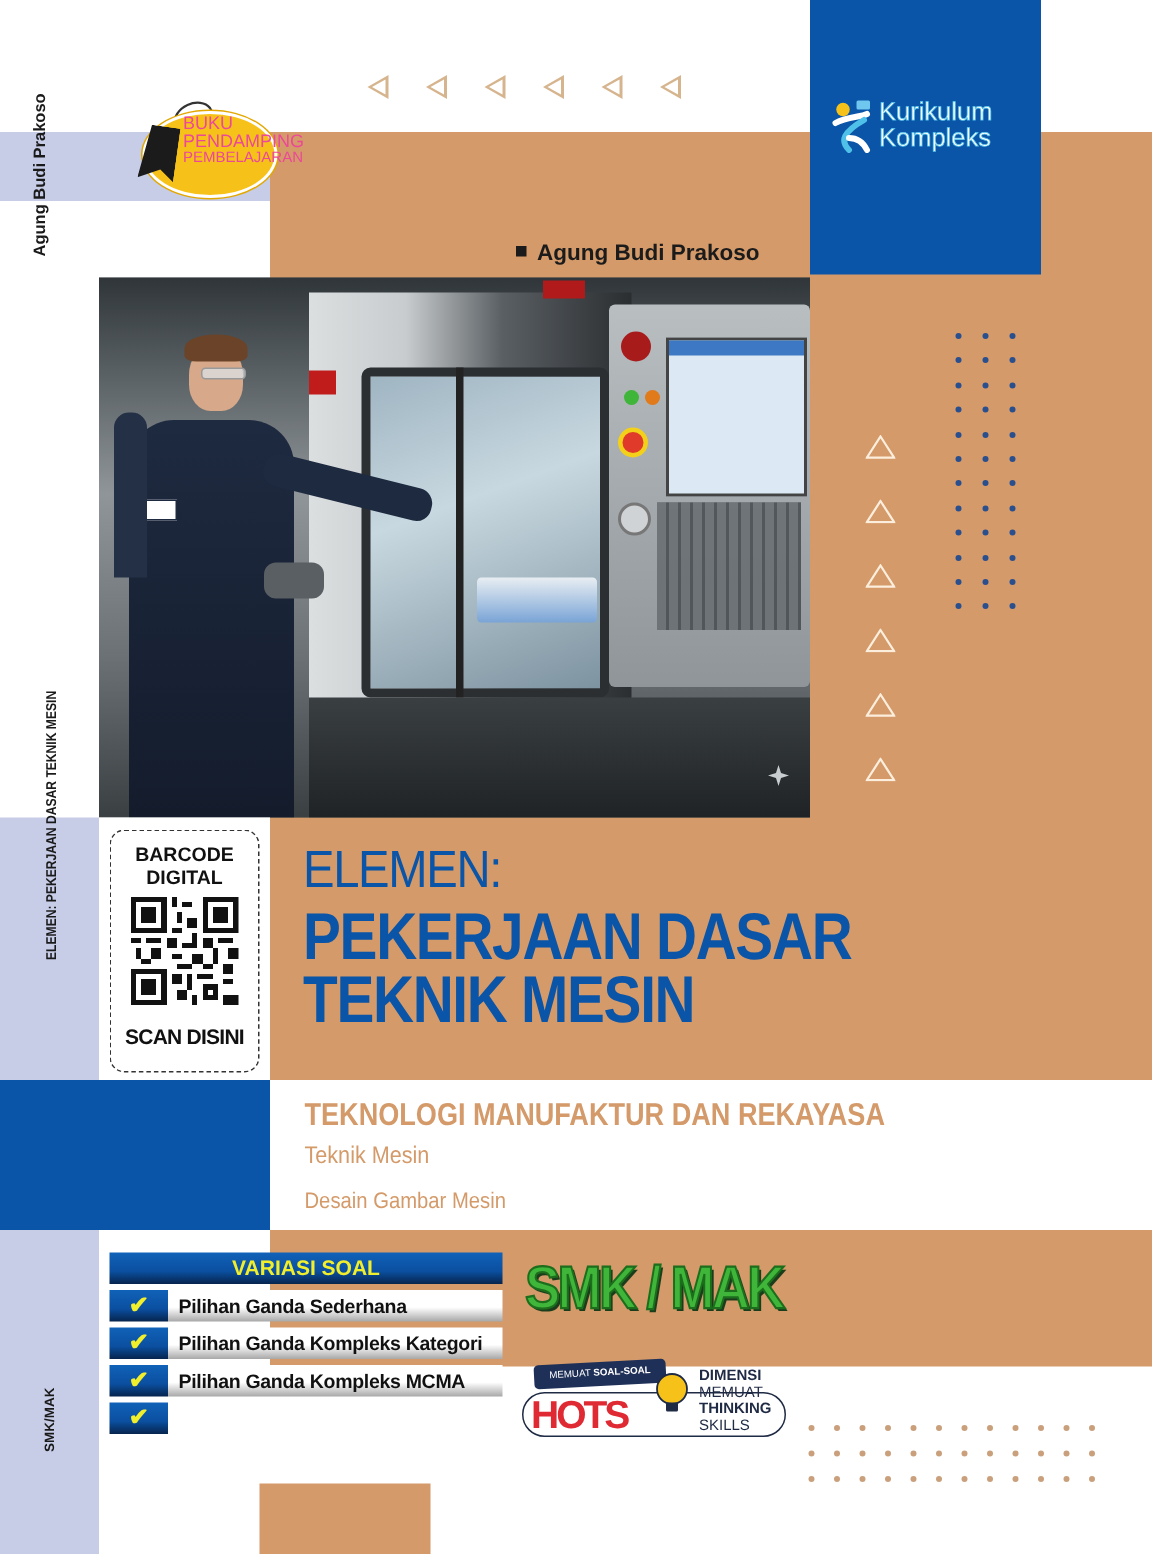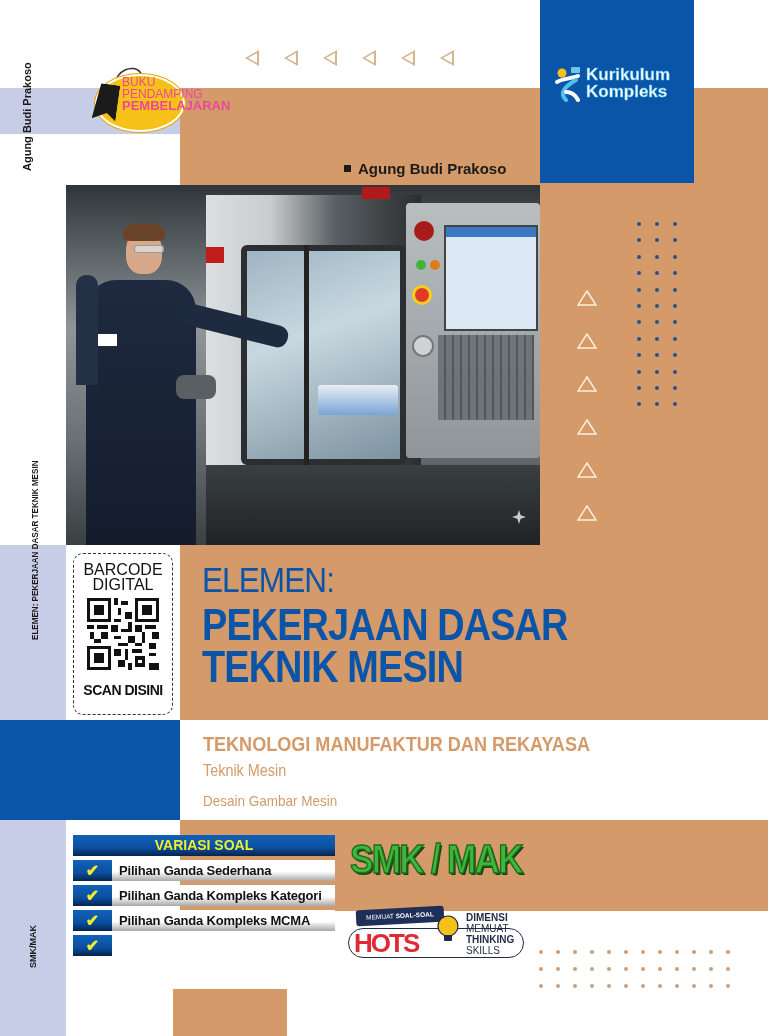--- a/index.html
+++ b/index.html
@@ -33,45 +33,45 @@
 
   
   .badge { position: absolute; left: 90px; top: 64px; width: 150px; height: 70px; }
   .badge .oval { position: absolute; left: 5px; top: 10px; width: 90px; height: 58px; background: #f6c21a;
                  border-radius: 50%; border: 2px solid #ffffff; box-shadow: 0 0 0 1px #e2a800; }
   .badge .tag { position: absolute; left: 4px; top: 20px; width: 24px; height: 36px; background: #1b1b1b;
                 clip-path: polygon(20% 0, 100% 0, 100% 100%, 60% 80%, 0 100%); transform: rotate(8deg); }
   .badge .txt { position: absolute; left: 32px; top: 12px; font-weight: bold; line-height: 12px; color: #ec4899; }
   .badge .t1 { font-size: 12px; font-weight: normal; }
   .badge .t2 { font-size: 12px; font-weight: normal; }
-  .badge .t3 { font-size: 13px; font-weight: bold; }
+  .badge .t3 { font-size: 10px; font-weight: normal; }
 
   
   .kur { position: absolute; left: 540px; top: 0; width: 154px; height: 183px; background: #0b55a8; color: #fff; text-align: center; }
   .kur .logo { position: absolute; left: 14px; top: 64px; width: 128px; height: 48px; }
   .kur .logo-mark { position: absolute; left: 0; top: 2px; width: 28px; height: 36px; }
-  .kur .logo-text { position: absolute; left: 32px; top: 2px; font-weight: bold; font-size: 17px; line-height: 17px; text-align: left;
+  .kur .logo-text { position: absolute; left: 32px; top: 2px; font-weight: normal; font-size: 17px; line-height: 17px; text-align: left;
                     color: #fff; -webkit-text-stroke: 0.5px #4fc1e9; }
   .kur .l1 { position: absolute; left: 0; right: 0; top: 118px; font-size: 9.5px; font-weight: bold; line-height: 12px; }
   .kur .l2 { position: absolute; left: 0; right: 0; top: 144px; font-size: 7.5px; font-weight: bold; line-height: 9px; }
   .kur .red { color: #e5304a; }
   .kur .rule { display: inline-block; width: 30px; height: 1.5px; background: #fff; vertical-align: middle; margin: 0 3px; }
 
   
   .author { position: absolute; left: 344px; top: 160px; font-size: 15px; font-weight: bold; color: #1b1b1b; }
   .author .sq { display: inline-block; width: 7px; height: 7px; background: #1b1b1b; margin-right: 7px; vertical-align: middle; position: relative; top: -2px; }
 
   
   .photo { position: absolute; left: 66px; top: 185px; width: 474px; height: 360px; overflow: hidden;
            background: linear-gradient(180deg, #3e4448 0%, #5e6468 30%, #7d8589 60%, #40464a 100%); }
 
   
   .qrbox { position: absolute; left: 73px; top: 553px; width: 100px; height: 162px; border: 1.5px dashed #333; border-radius: 10px;
            background: #fff; text-align: center; }
-  .qrbox .h { font-weight: normal; font-size: 16px; line-height: 15px; margin-top: 8px; color: #111; font-family: "Liberation Sans", sans-serif; }
+  .qrbox .h { font-weight: bold; font-size: 13px; line-height: 15px; margin-top: 8px; color: #111; font-family: "Liberation Sans", sans-serif; }
   .qrbox .qr { width: 72px; height: 72px; margin: 6px auto 0; }
   .qrbox .scan { font-weight: bold; font-size: 14px; margin-top: 8px; color: #111; letter-spacing: -0.5px; }
 
   
   .elemen { position: absolute; left: 202px; top: 560px; font-size: 35px; color: #0b55a8; letter-spacing: -1px; transform: scaleX(0.9); transform-origin: left; }
   .title { position: absolute; left: 202px; top: 604px; font-size: 44px; line-height: 42px; font-weight: bold; color: #0b55a8; letter-spacing: -1px; transform: scaleX(0.86); transform-origin: left; }
   .sub1 { position: absolute; left: 203px; top: 732px; font-size: 21px; font-weight: bold; color: #d49a69; transform: scaleX(0.86); transform-origin: left; white-space: nowrap; }
   .sub2 { position: absolute; left: 203px; top: 762px; font-size: 16px; color: #d49a69; transform: scaleX(0.9); transform-origin: left; }
   .sub3 { position: absolute; left: 203px; top: 792px; font-size: 15px; color: #d49a69; transform: scaleX(0.9); transform-origin: left; }
 

